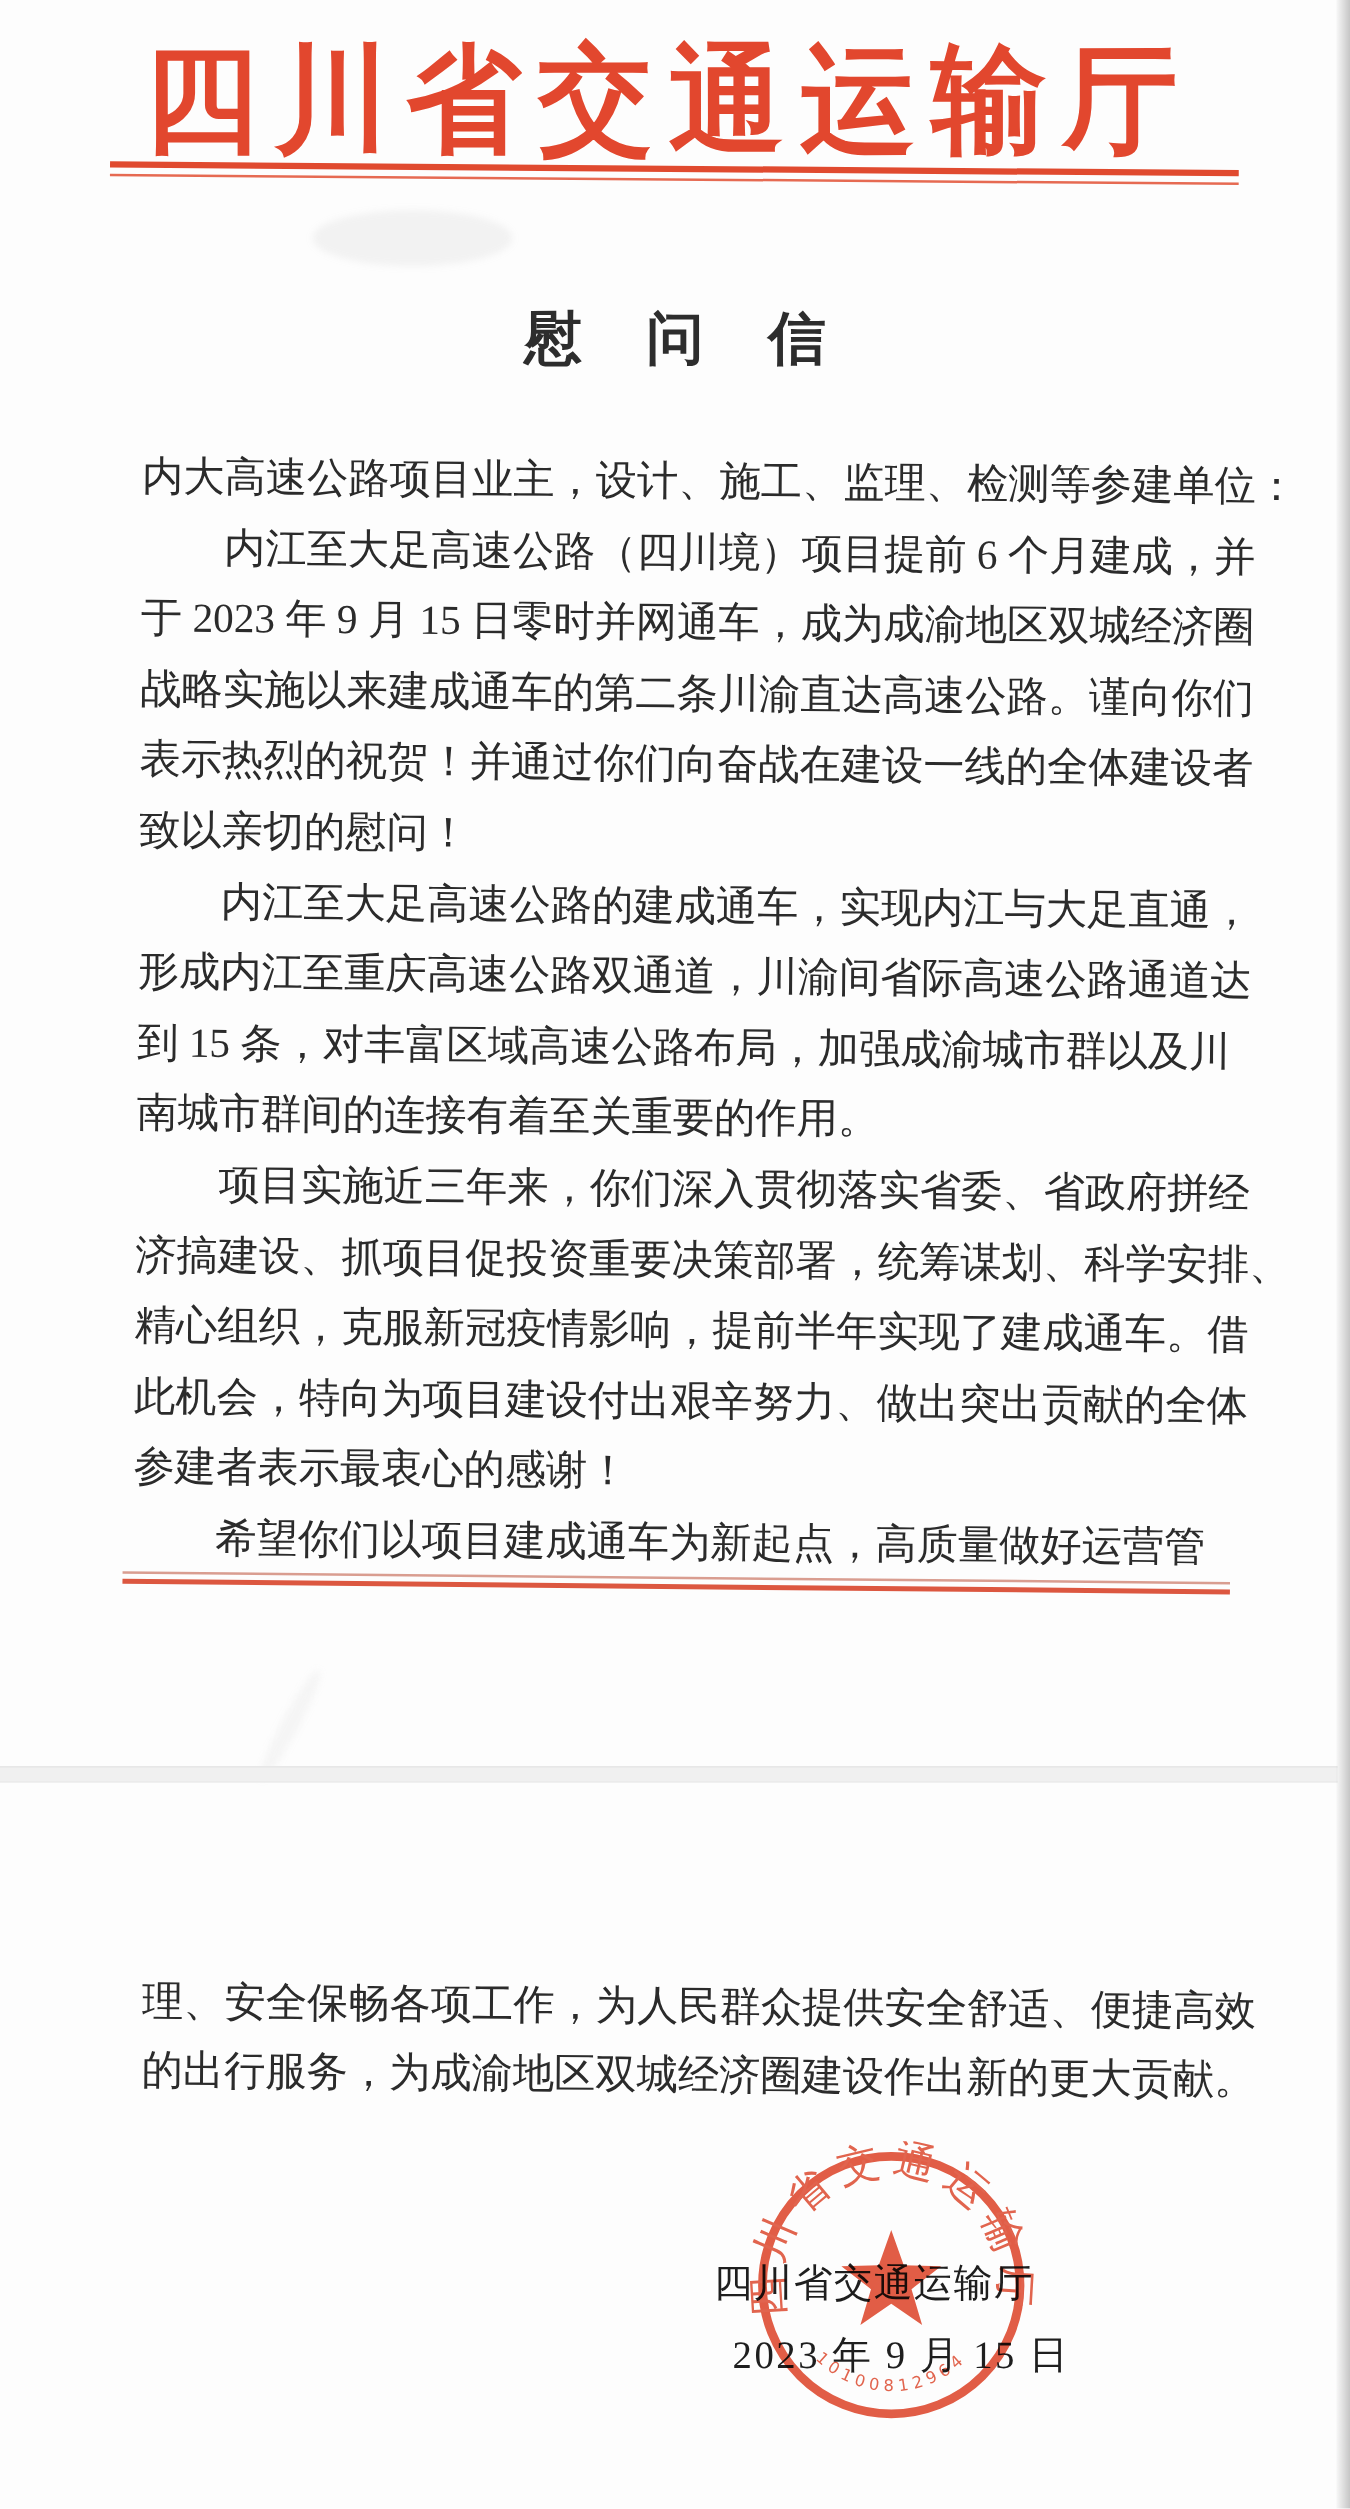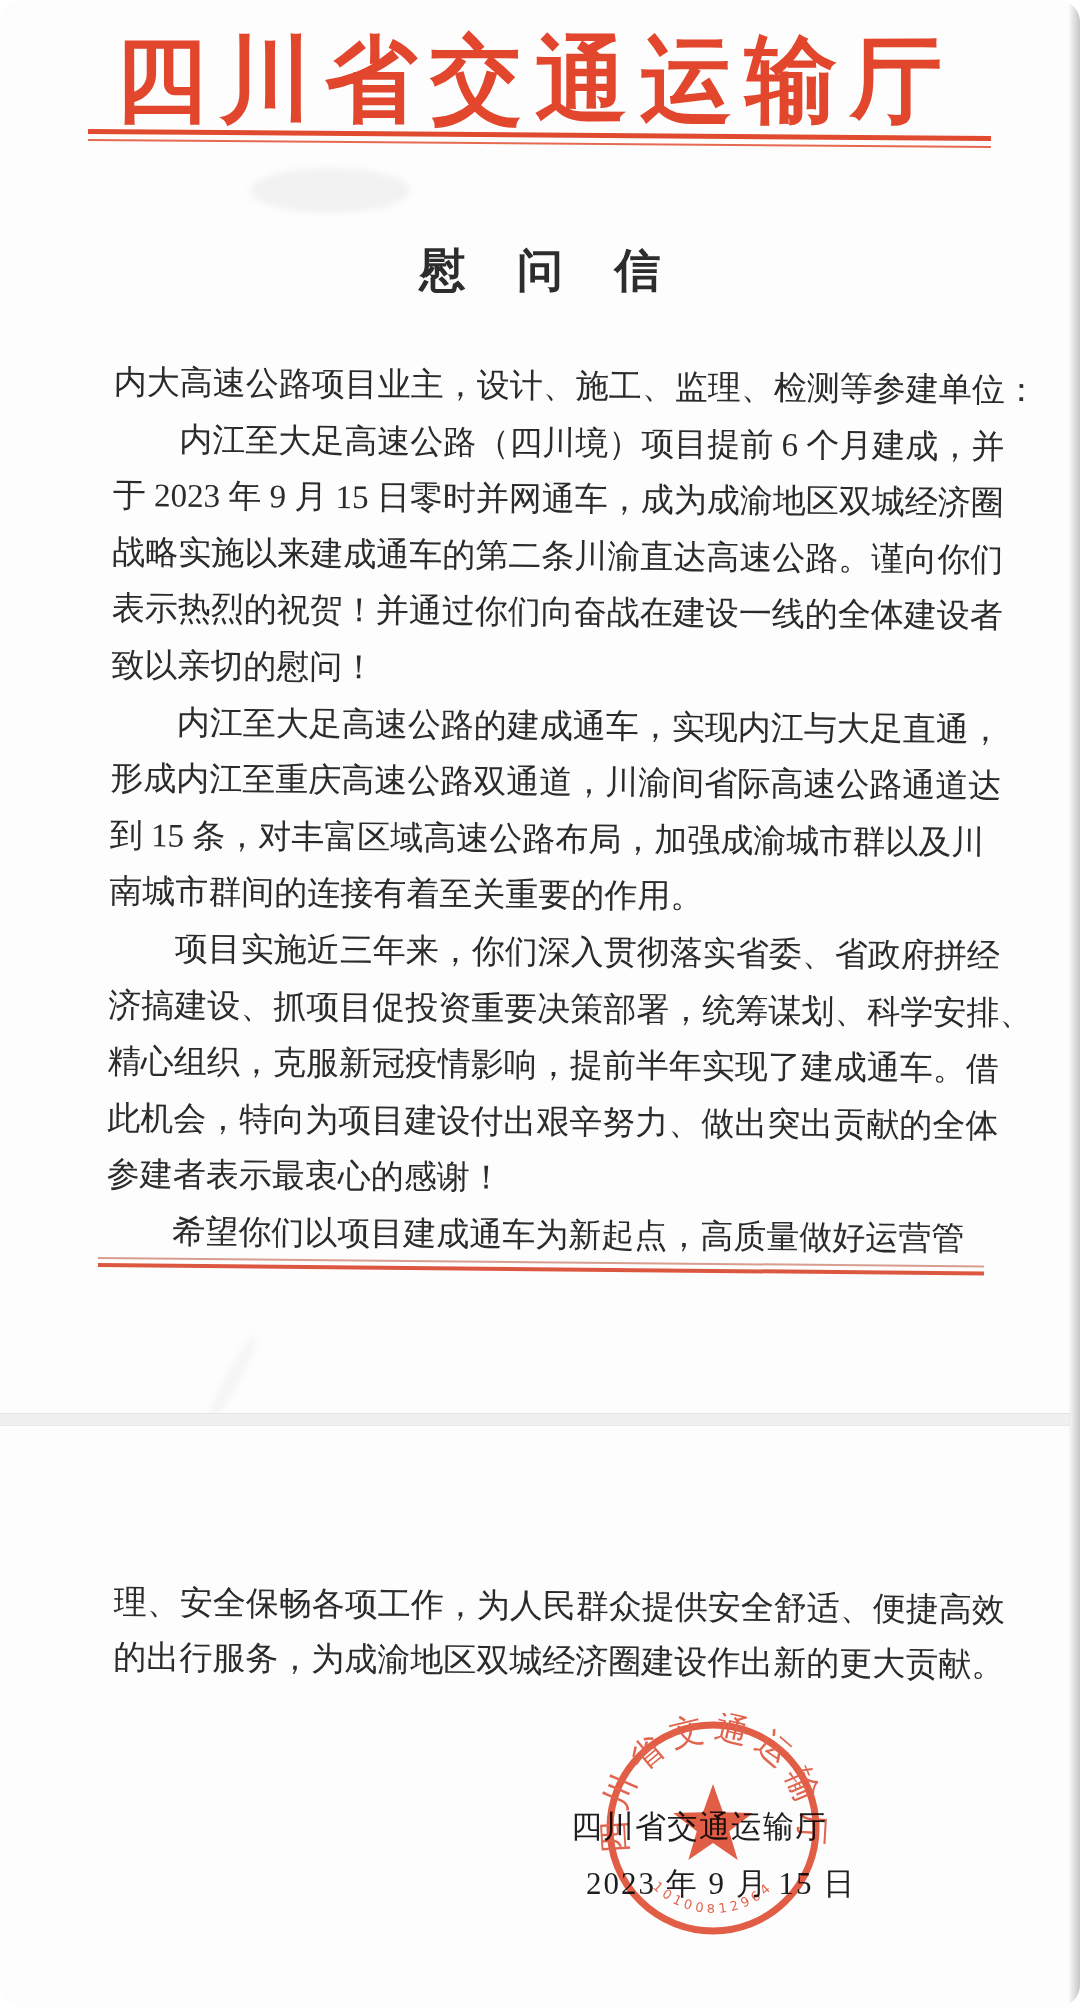--- a/index.html
+++ b/index.html
@@ -1,20 +1,19 @@
 <!DOCTYPE html>
 <html><head>
 <meta charset="utf-8">
 <style>
   html,body { margin:0; padding:0; background:#ffffff; }
   .page {
     position:relative; width:1080px; height:2007px;
     background:#fdfdfd; overflow:hidden;
     font-family:"Liberation Serif","DejaVu Serif",serif;
-    border-radius:22px;
   }
   
   .letterhead-title {
     position:absolute; top:18px; left:0; width:1070px;
     text-align:center; font-size:92px; font-weight:bold;
     color:#e2472e; letter-spacing:13px; white-space:nowrap;
     transform:scaleY(1.02);
   }
   .letterhead-rules {
     position:absolute; top:129px; left:88px; width:903px;

